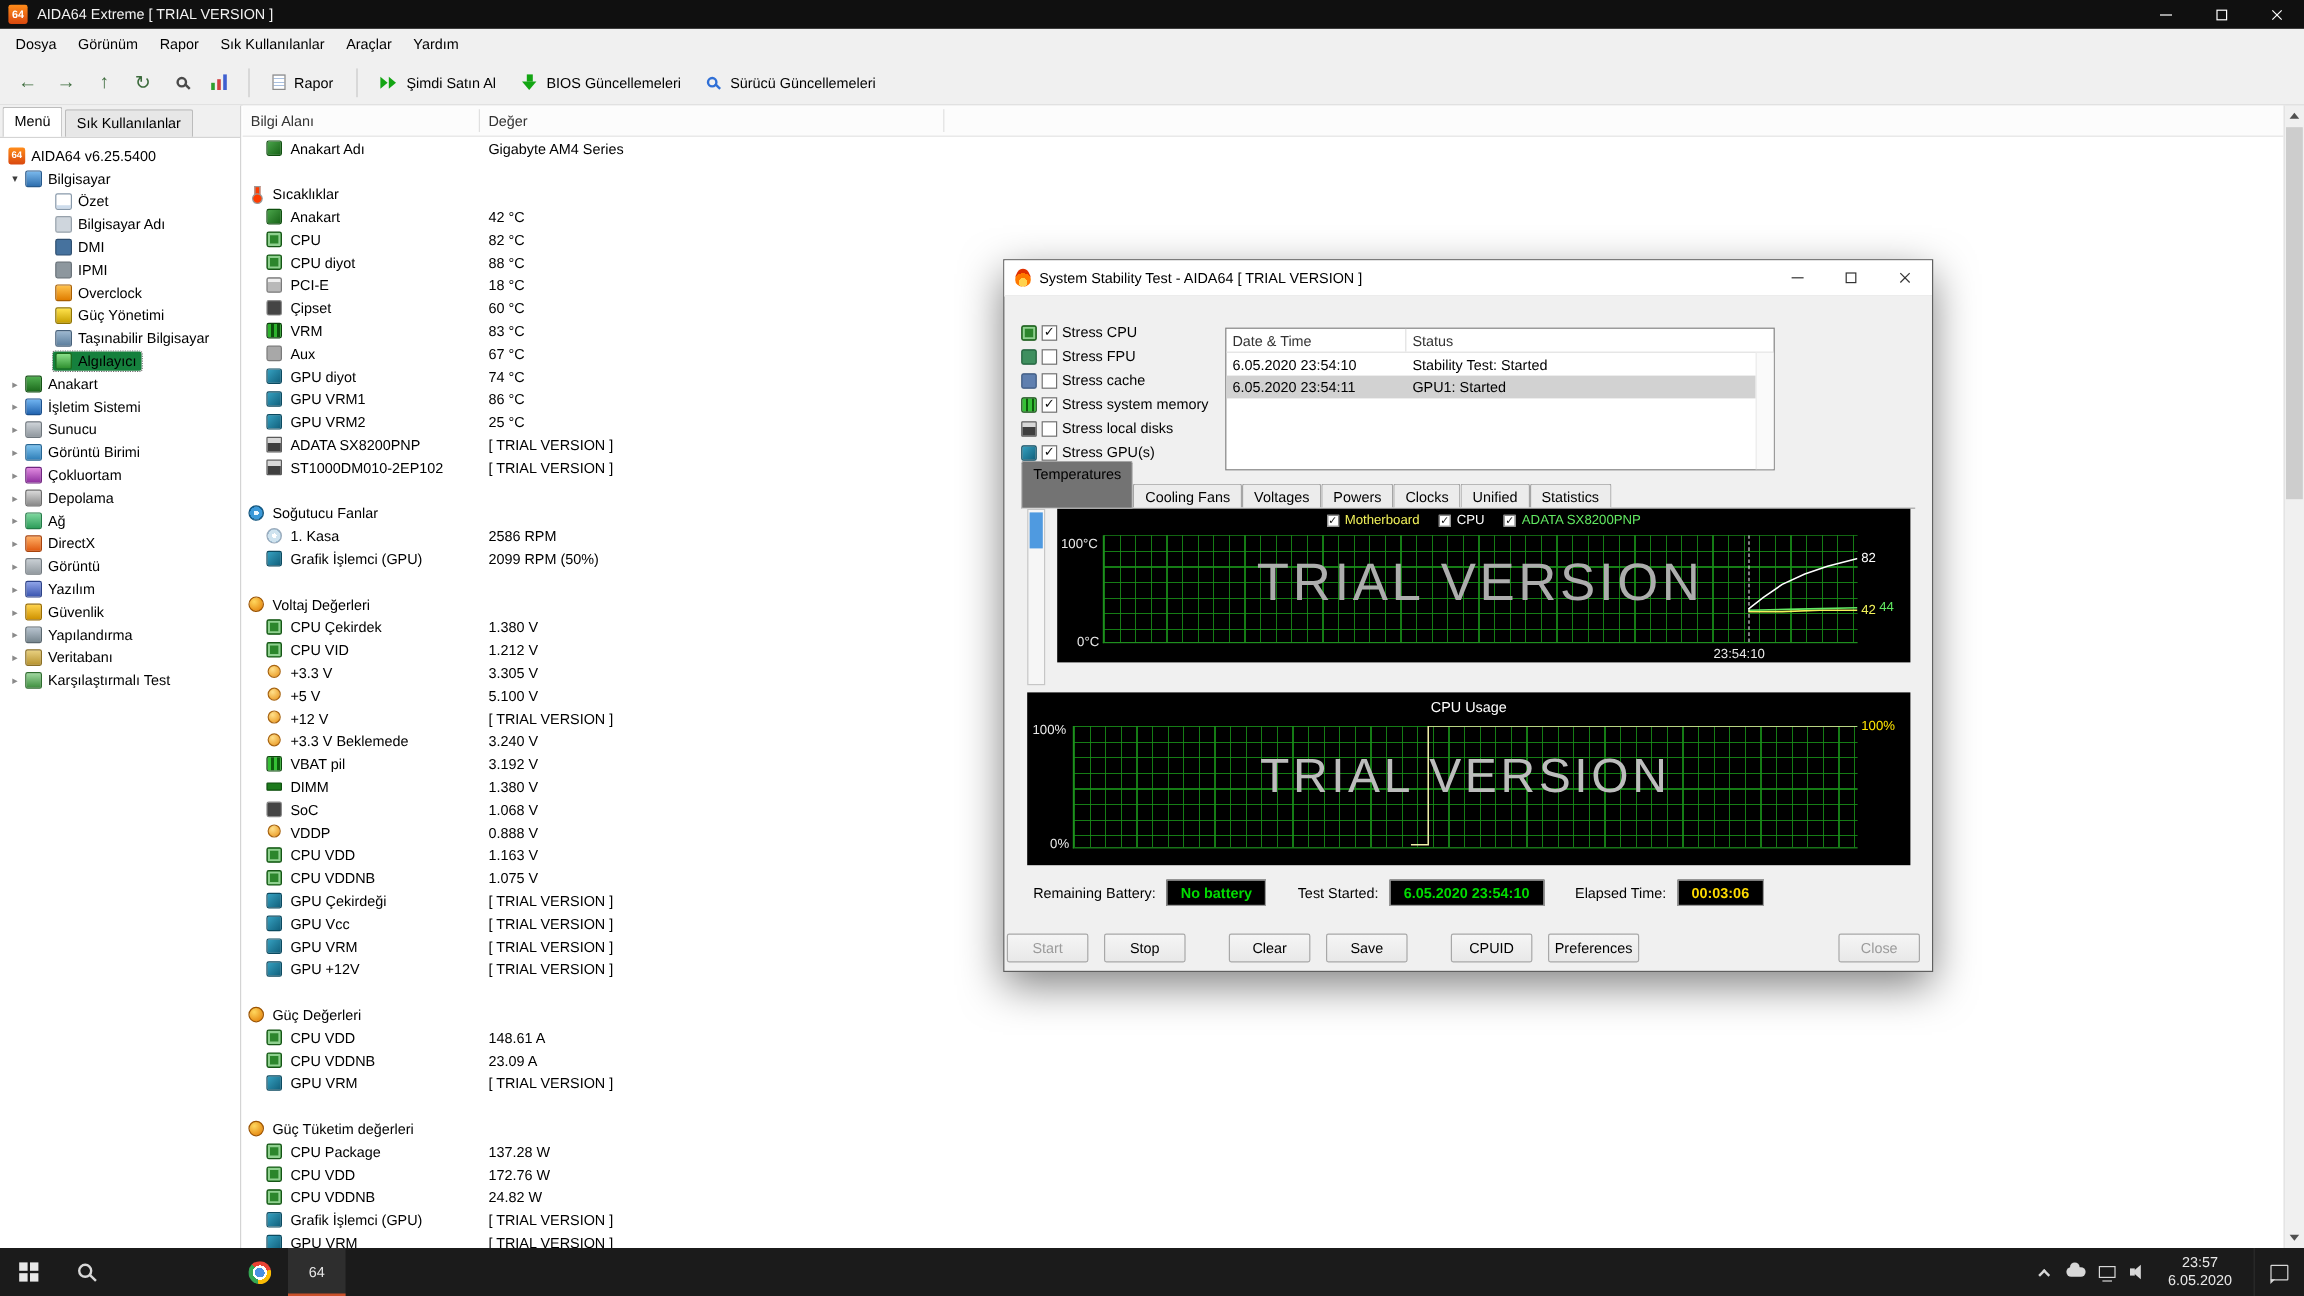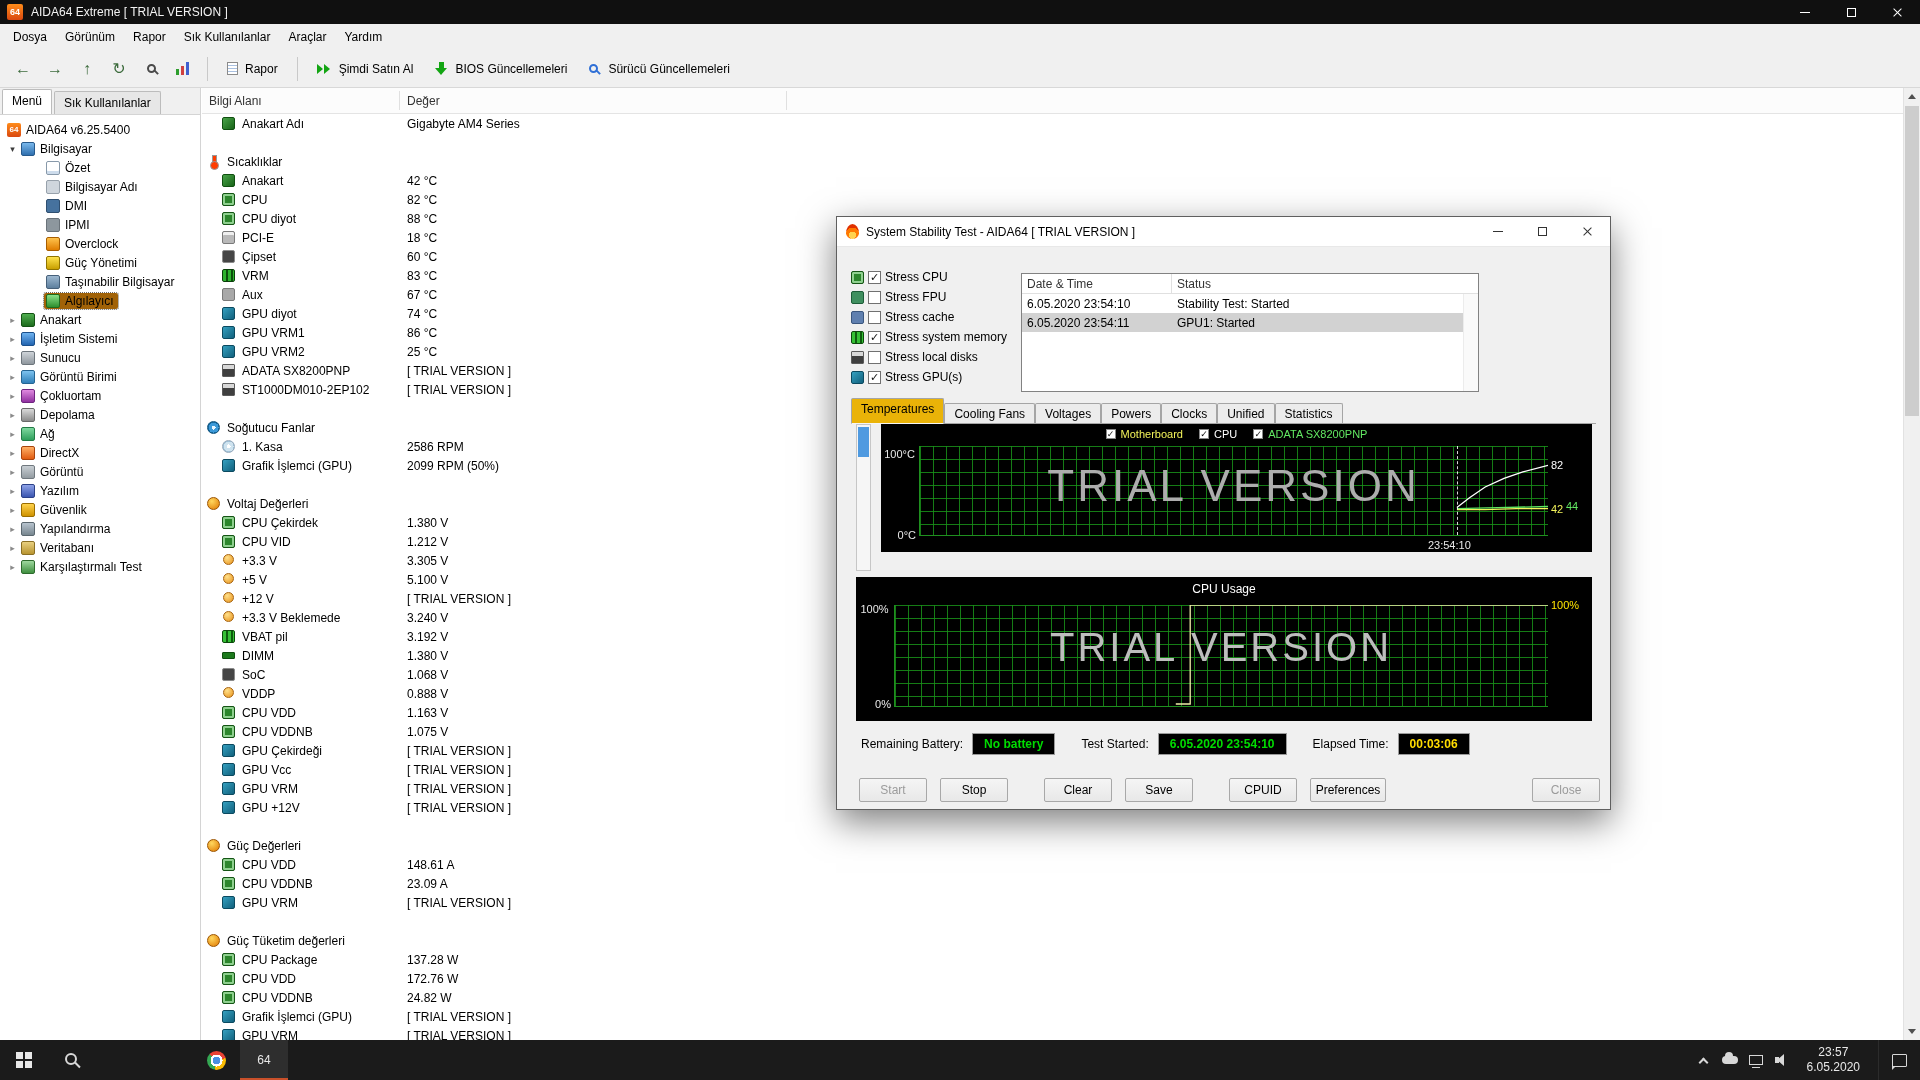--- a/index.html
+++ b/index.html
@@ -51,21 +51,21 @@
   .side-tab{padding:4px 9px 4px 9px;border:1px solid #bcbcbc;border-bottom:none;background:#e7e7e7;margin-right:2px;border-radius:2px 2px 0 0}
   .side-tab.active{background:#fff;padding-bottom:6px}
   .tree{position:absolute;top:28px;left:0;right:0;bottom:0;overflow:hidden;padding-top:4px}
   .tnode{height:19px;display:flex;align-items:center;white-space:nowrap}
   .tnode.lvl0{padding-left:5px}
   .tnode.lvl1{padding-left:6px}
   .tnode.lvl2{padding-left:44px}
   .tarrow{width:13px;flex:none;text-align:center;font-size:9px;color:#8a8a8a}
   .tnode.lvl1 .tarrow.expanded{color:#3c3c3c}
   .thl{display:flex;align-items:center;gap:5px;padding:1px 4px 1px 2px;border-radius:2px}
-  .tnode.selected .thl{background:#a16207;outline:1px dotted #6a6a6a}
+  .tnode.selected .thl{background:#15803d;outline:1px dotted #6a6a6a}
   .ti{width:14px;height:14px;border-radius:2px;display:inline-block;flex:none}
   .ti-aida{background:linear-gradient(#ff8c1a,#d9480f);color:#fff;font-size:8px;font-weight:bold;text-align:center;line-height:14px}
   .ti-computer{background:linear-gradient(#79b8ec,#2f6fae);border:1px solid #26598c}
   .ti-summary{background:#fff;border:1px solid #8899aa;box-shadow:inset 0 -3px 0 #cddcec}
   .ti-name{background:#cfd6dd;border:1px solid #97a1ab}
   .ti-dmi{background:#46729e;border:1px solid #2f4f70}
   .ti-ipmi{background:#8d979e;border:1px solid #6a737a}
   .ti-overclock{background:linear-gradient(#ffc34d,#e07d00);border:1px solid #a85e00}
   .ti-powermgmt{background:linear-gradient(#ffe34d,#c8a000);border:1px solid #907400}
   .ti-portable{background:linear-gradient(#9db8d0,#5d7f9e);border:1px solid #46607a}
@@ -154,21 +154,21 @@
   .log-head span{padding:3px 5px}
   .log-head span:first-child{width:150px;border-right:1px solid #e0e0e0;flex:none}
   .log-row{height:19px;display:flex;white-space:nowrap}
   .log-row span{padding:3px 5px}
   .log-row span:first-child{width:150px;flex:none}
   .log-row.selected{background:#d2d2d2}
   .log-scroll{position:absolute;right:0;top:20px;bottom:0;width:15px;border-left:1px solid #ececec;background:#fafafa}
 
   .dlg-tabs{position:absolute;left:14px;top:185px;right:14px;height:22px;display:flex;align-items:flex-end;border-bottom:1px solid #a5a5a5}
   .dtab{padding:3px 9px;border:1px solid #a5a5a5;border-bottom:none;background:#ececec;height:20px;border-radius:2px 2px 0 0;white-space:nowrap}
-  .dtab.active{background:#eab308;height:26px;margin-bottom:-1px;border-bottom:1px solid #f6f6f6}
+  .dtab.active{background:#737373;height:40px;margin-bottom:-1px;border-bottom:1px solid #f6f6f6}
 
   .gslider{position:absolute;left:19px;top:207px;width:15px;height:147px;background:#f6f6f6;border:1px solid #c6c6c6}
   .gthumb{position:absolute;left:1px;right:1px;top:2px;height:30px;background:#4f9ae0}
 
   .graph{position:absolute;background:#000;overflow:hidden}
   .g1{left:44px;top:207px;width:711px;height:128px}
   .g2{left:19px;top:360px;width:736px;height:144px}
   .plot{position:absolute;left:38px;right:44px;top:22px;bottom:16px;overflow:hidden;
         border-left:1px solid #1f8f1f;border-bottom:1px solid #1f8f1f;
         background-image:repeating-linear-gradient(to right,rgba(25,145,25,.85) 0 1px,transparent 1px 13px),
@@ -192,21 +192,21 @@
   .f-label{margin-right:9px;white-space:nowrap}
   .f-box{background:#000;border:1px solid #9a9a9a;padding:3px 11px;font-weight:bold;white-space:nowrap}
   .f-green{color:#00dc00}.f-yellow{color:#ffdc00}
   .f-gap{width:26px;flex:none}
 
   .dlg-buttons{position:absolute;left:0;right:0;top:560px;height:26px;display:flex;align-items:center}
   .dbtn{width:68px;height:24px;background:linear-gradient(#f5f5f5,#e8e8e8);border:1px solid #a8a8a8;border-radius:2px;
         display:flex;align-items:center;justify-content:center;margin-right:13px;white-space:nowrap}
   .dbtn.wide{width:76px}
   .dbtn.disabled{color:#9b9b9b}
-  .dbtn.first{margin-left:22px}
+  .dbtn.first{margin-left:2px}
   .dbtn.grp{margin-left:23px}
   .dbtn.last{margin-left:auto;margin-right:10px}
 
   
   .taskbar{position:absolute;left:0;bottom:0;right:0;height:40px;background:#1b1b1b;display:flex;align-items:center;color:#e8e8e8;z-index:20}
   .tb-slot{width:48px;height:40px;display:flex;align-items:center;justify-content:center;position:relative;flex:none}
   .tb-slot.active{background:#2e2e2e;box-shadow:inset 0 -2px 0 #c9502a}
   .tk-start{width:16px;height:16px;background:
      linear-gradient(#e8e8e8,#e8e8e8) 0 0/7px 7px no-repeat,
      linear-gradient(#e8e8e8,#e8e8e8) 9px 0/7px 7px no-repeat,

